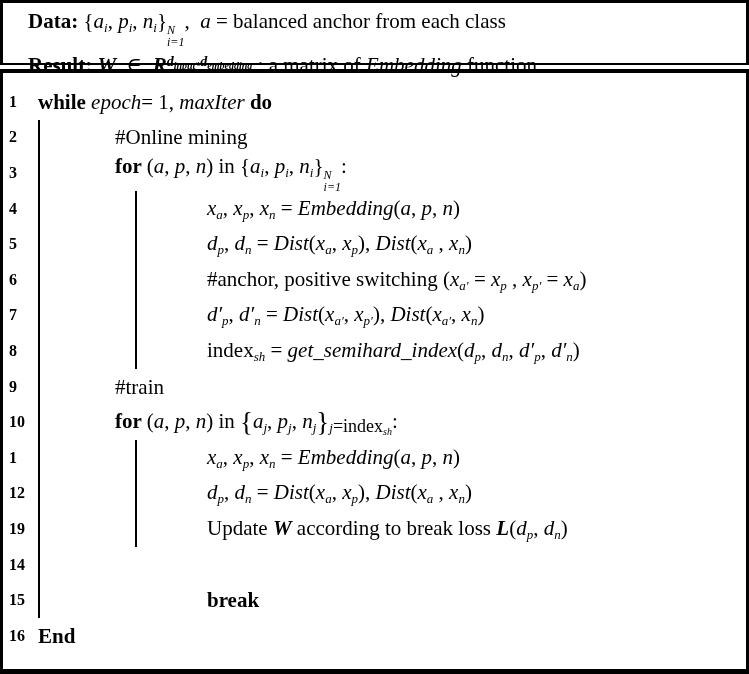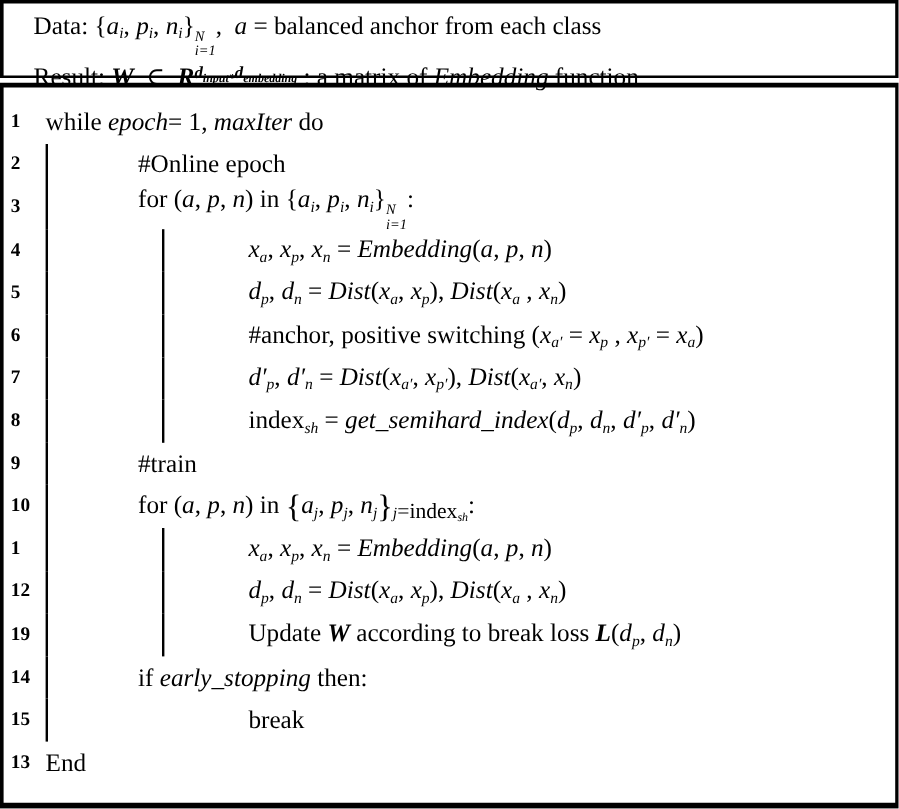--- a/index.html
+++ b/index.html
@@ -56,28 +56,28 @@
     transform: translateY(-50%);
     font-size: 21px;
     white-space: nowrap;
   }
   .lvl0 { left: 35px; text-align: right; }
   .lvl1 { left: 112px; }
   .lvl2 { left: 204px; }
 
   
   .s-r { }
-  .s-b { font-weight: 400; }
+  .s-b { font-weight: 700; }
   .s-i { font-style: italic; }
   .s-bi { font-weight: 700; font-style: italic; }
   .s-sub    { font-size: 18px; vertical-align: -4px; }
   .s-isub   { font-size: 13px; vertical-align: -4px; font-style: italic; }
   .s-subsub { font-size: 10px; vertical-align: -7px; font-style: italic; }
   .s-bisup    { font-size: 14px; vertical-align: 6px; font-weight: 700; font-style: italic; }
-  .s-bisupsub { font-size: 10px; vertical-align: 3px; font-weight: 700; font-style: italic; }
+  .s-bisupsub { font-size: 10px; vertical-align: 3px; font-weight: 700; font-style: italic; text-decoration: underline; }
   .s-big { font-size: 27px; vertical-align: -3px; }
   .s-supsub {
     display: inline-flex;
     flex-direction: column;
     font-size: 12px;
     line-height: 12px;
     vertical-align: -6px;
     font-style: italic;
     text-align: left;
   }
@@ -95,21 +95,21 @@
       <div class="hline"><span class="s-b">Result: </span><span class="s-bi">W</span><span class="s-r">&nbsp;&nbsp;∈&nbsp;&nbsp;</span><span class="s-bi">R</span><span class="s-bisup">d</span><span class="s-bisupsub">input</span><span class="s-bisupsub">*</span><span class="s-bisup">d</span><span class="s-bisupsub">embedding</span><span class="s-r"> : a matrix of </span><span class="s-i">Embedding</span><span class="s-r"> function</span></div>
     </div>
   <div class="body-box">
       <div class="row">
         <span class="num">1</span>
         <span class="content lvl0"><span class="s-b">while </span><span class="s-i">epoch</span><span class="s-r">= 1, </span><span class="s-i">maxIter</span><span class="s-b"> do</span></span>
       </div>
       <div class="row">
         <span class="num">2</span>
         <span class="bar bar-outer"></span>
-        <span class="content lvl1"><span class="s-r">#Online epoch</span></span>
+        <span class="content lvl1"><span class="s-r">#Online mining</span></span>
       </div>
       <div class="row">
         <span class="num">3</span>
         <span class="bar bar-outer"></span>
         <span class="content lvl1"><span class="s-b">for </span><span class="s-r">(</span><span class="s-i">a</span><span class="s-r">, </span><span class="s-i">p</span><span class="s-r">, </span><span class="s-i">n</span><span class="s-r">) in {</span><span class="s-i">a</span><span class="s-isub">i</span><span class="s-r">, </span><span class="s-i">p</span><span class="s-isub">i</span><span class="s-r">, </span><span class="s-i">n</span><span class="s-isub">i</span><span class="s-r">}</span><span class="s-supsub">
             <span class="ss-sup">N</span>
             <span class="ss-sub">i=1</span>
           </span><span class="s-r">:</span></span>
       </div>
       <div class="row">
@@ -166,25 +166,24 @@
       </div>
       <div class="row">
         <span class="num">19</span>
         <span class="bar bar-outer"></span>
         <span class="bar bar-inner"></span>
         <span class="content lvl2"><span class="s-r">Update </span><span class="s-bi">W</span><span class="s-r"> according to break loss </span><span class="s-bi">L</span><span class="s-r">(</span><span class="s-i">d</span><span class="s-isub">p</span><span class="s-r">, </span><span class="s-i">d</span><span class="s-isub">n</span><span class="s-r">)</span></span>
       </div>
       <div class="row">
         <span class="num">14</span>
         <span class="bar bar-outer"></span>
-        <span class="content lvl1"><span class="s-b">if </span><span class="s-i">early_stopping</span><span class="s-b"> then:</span></span>
       </div>
       <div class="row">
         <span class="num">15</span>
         <span class="bar bar-outer"></span>
         <span class="content lvl2"><span class="s-b">break</span></span>
       </div>
       <div class="row">
-        <span class="num">13</span>
+        <span class="num">16</span>
         <span class="content lvl0"><span class="s-b">End</span></span>
       </div>
     </div>
 </div>
 
 </body></html>

